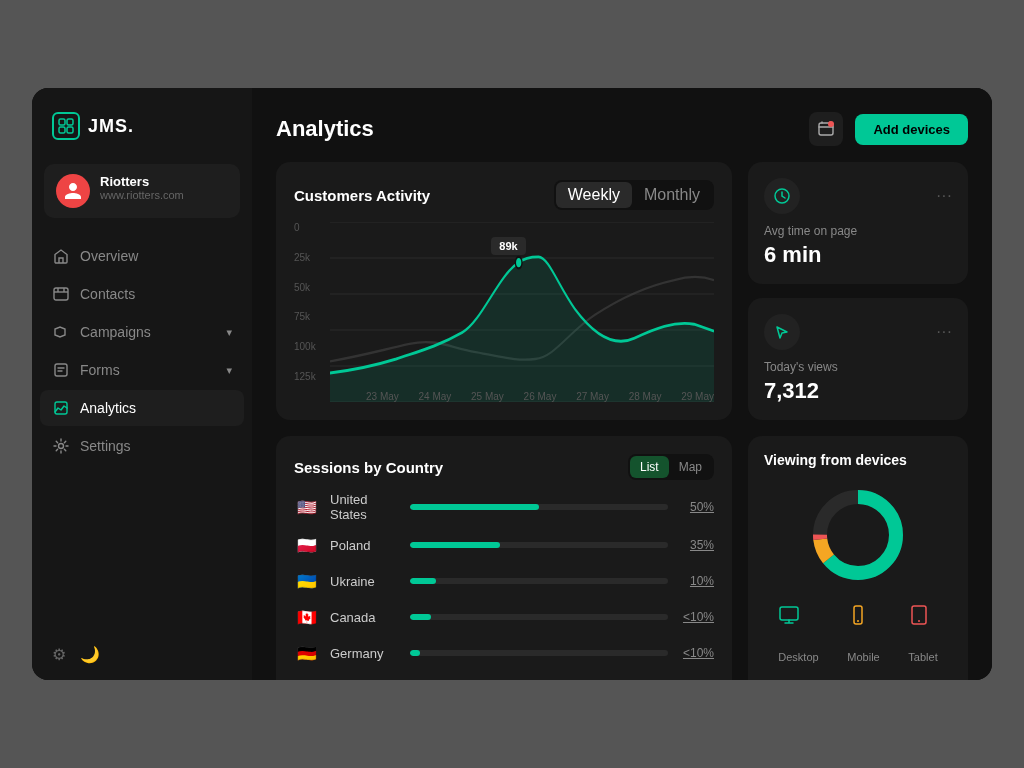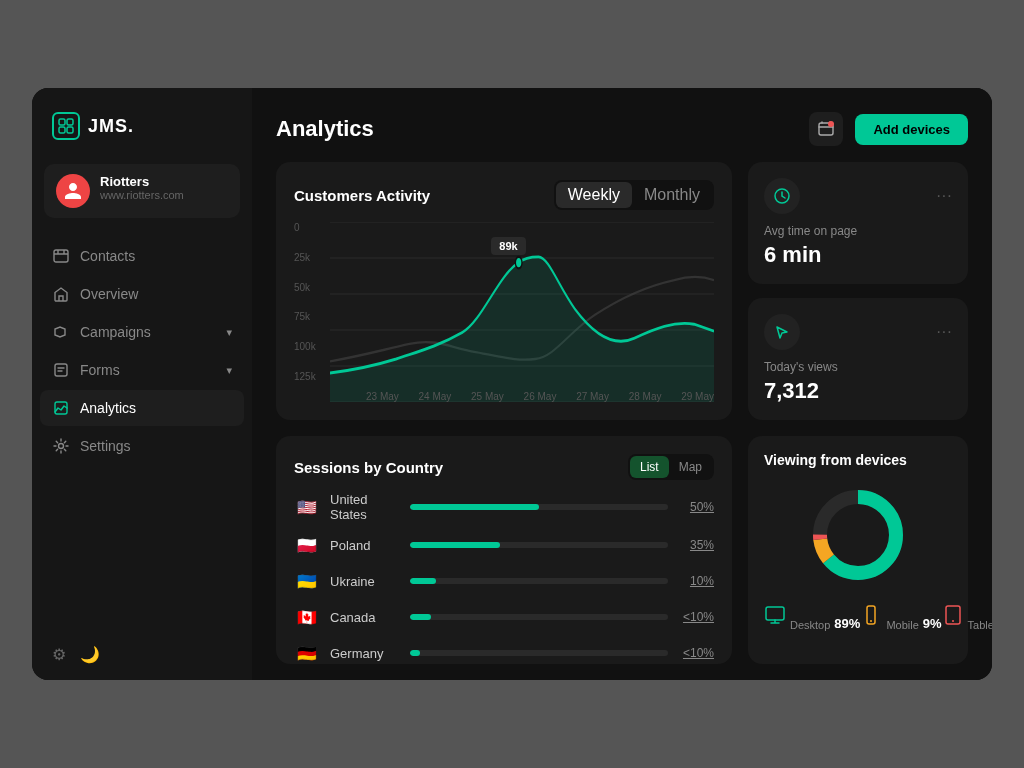--- a/index.html
+++ b/index.html
@@ -420,23 +420,23 @@
     .donut-svg {
       width: 110px;
       height: 110px;
     }
     .device-legend {
       display: flex;
       justify-content: space-around;
     }
     .device-item {
       display: flex;
-      flex-direction: row;
-      align-items: flex-end;
-      gap: 4px;
+      flex-direction: column;
+      align-items: flex-start;
+      gap: 20px;
     }
     .device-icon {
       font-size: 18px;
     }
     .device-name {
       color: #888;
       font-size: 11px;
     }
     .device-pct {
       color: #fff;
@@ -475,36 +475,36 @@
         <span class="profile-name">Riotters</span>
         <span class="profile-url">www.riotters.com</span>
       </div>
     </div>
 
     <nav class="sidebar-nav">
 
       <div class="nav-item">
         <span class="nav-icon">
           <svg width="16" height="16" viewBox="0 0 16 16" fill="none">
+            <path d="M2 6.5L8 2l6 4.5V14a1 1 0 01-1 1H3a1 1 0 01-1-1V6.5z" stroke="#888" stroke-width="1.4" fill="none"></path>
+            <path d="M6 15v-5h4v5" stroke="#888" stroke-width="1.4"></path>
+          </svg>
+        </span>
+        <span>Overview</span>
+      </div>
+
+      <div class="nav-item">
+        <span class="nav-icon">
+          <svg width="16" height="16" viewBox="0 0 16 16" fill="none">
             <rect x="1" y="2" width="14" height="12" rx="2" stroke="#888" stroke-width="1.4"></rect>
             <path d="M1 6h14" stroke="#888" stroke-width="1.4"></path>
             <path d="M5 2v4M11 2v4" stroke="#888" stroke-width="1.4"></path>
           </svg>
         </span>
         <span>Contacts</span>
-      </div>
-
-      <div class="nav-item">
-        <span class="nav-icon">
-          <svg width="16" height="16" viewBox="0 0 16 16" fill="none">
-            <path d="M2 6.5L8 2l6 4.5V14a1 1 0 01-1 1H3a1 1 0 01-1-1V6.5z" stroke="#888" stroke-width="1.4" fill="none"></path>
-            <path d="M6 15v-5h4v5" stroke="#888" stroke-width="1.4"></path>
-          </svg>
-        </span>
-        <span>Overview</span>
       </div>
 
       <div class="nav-item">
         <span class="nav-icon">
           <svg width="16" height="16" viewBox="0 0 16 16" fill="none">
             <path d="M2 11V5l5-2 5 2v6l-5 2-5-2z" stroke="#888" stroke-width="1.4" fill="none"></path>
           </svg>
         </span>
         <span>Campaigns</span>
         <span class="chevron">▾</span>

